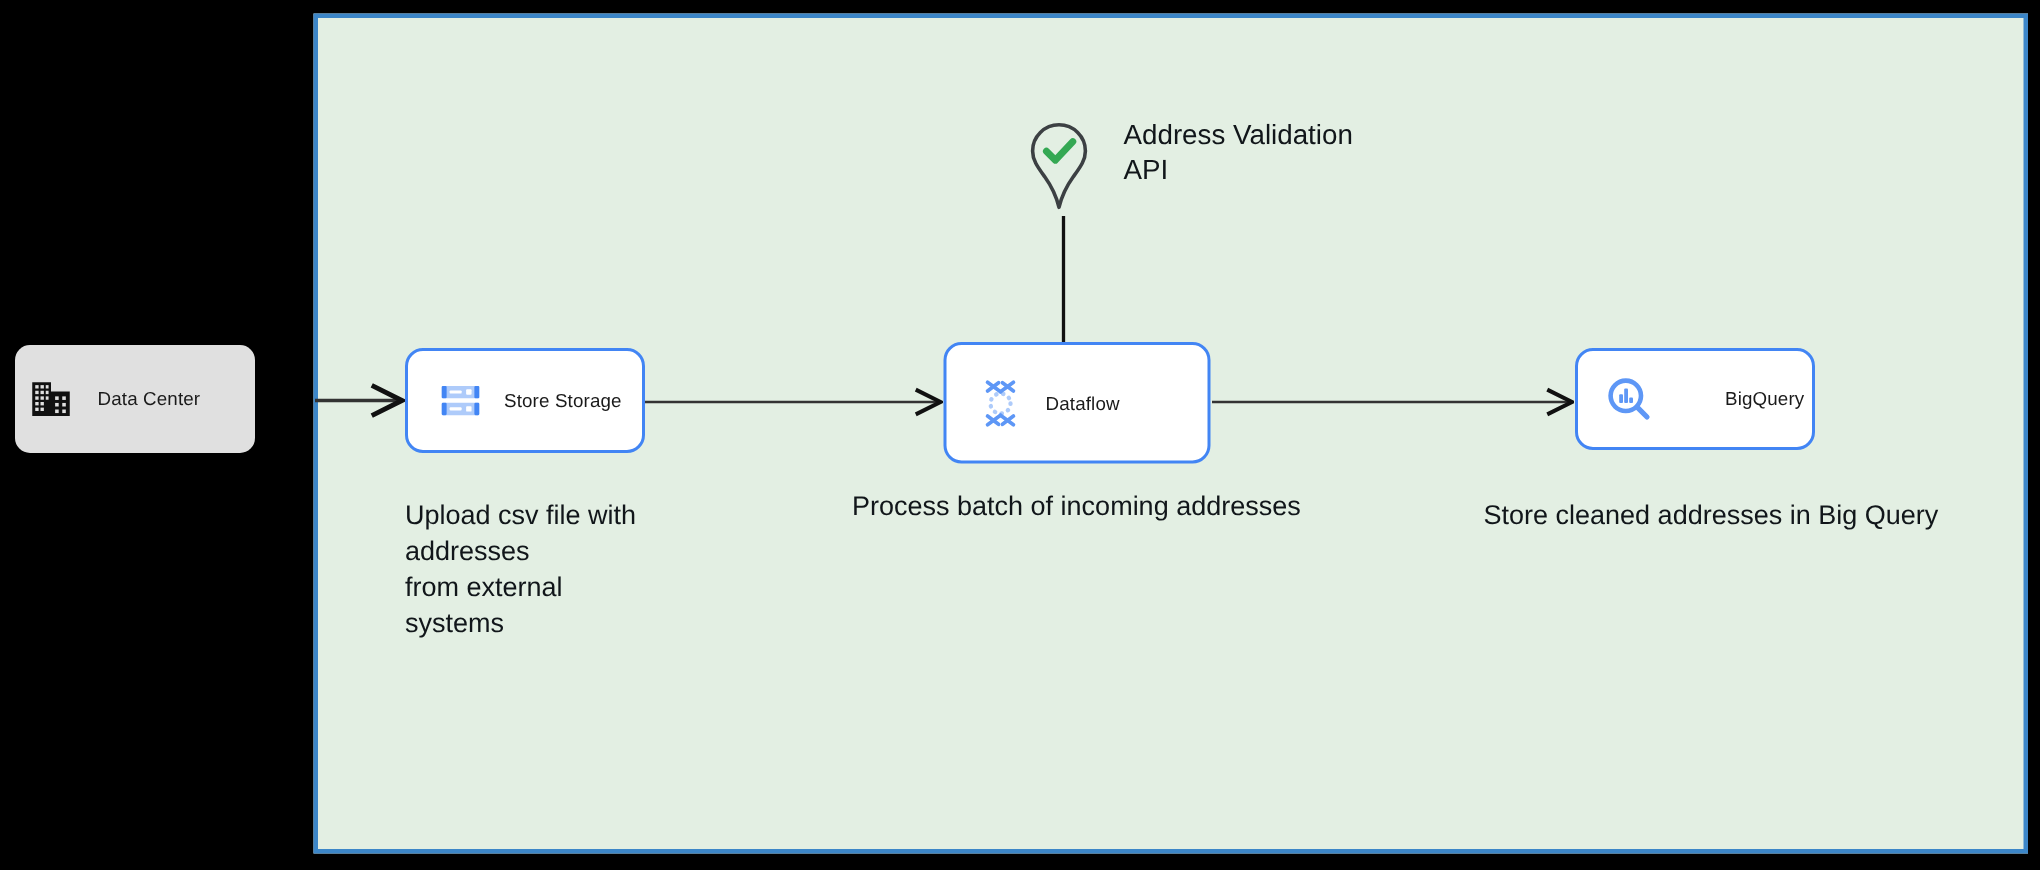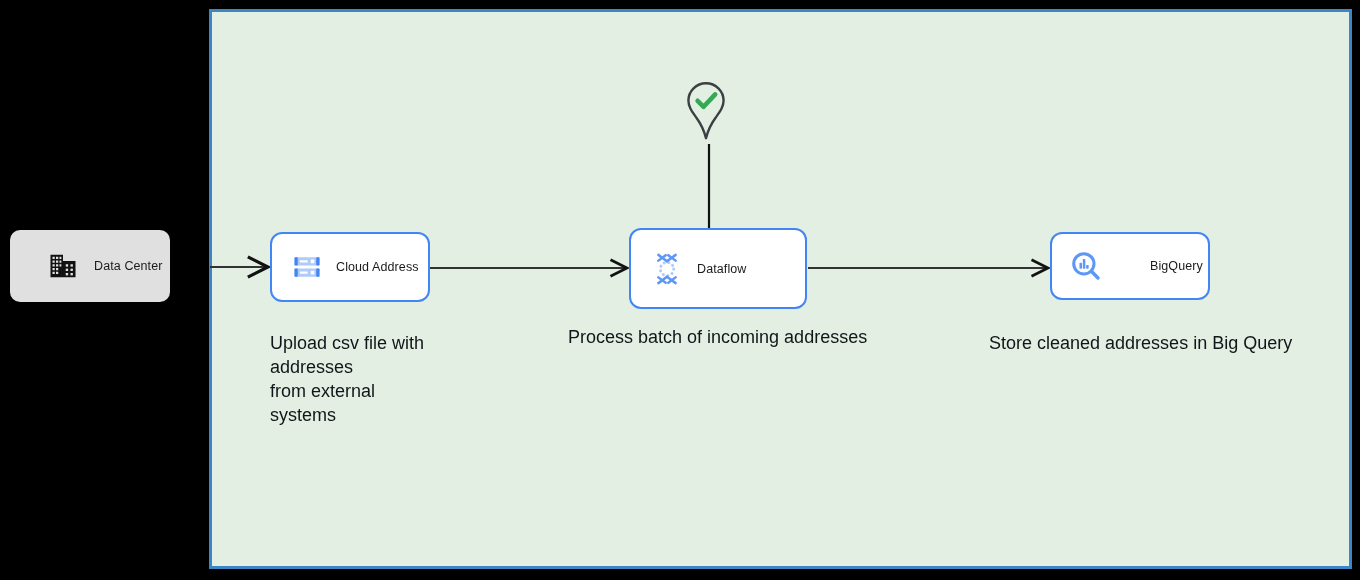--- a/index.html
+++ b/index.html
@@ -59,21 +59,21 @@
 
   
   #node-datacenter {
     left: 10px;
     top: 230px;
     width: 160px;
     height: 72px;
     background: #E0E0E0;
     border: none;
     border-radius: 10px;
-    padding-left: 38px;
+    padding-left: 9px;
   }
   #node-datacenter .node-label {
     margin-left: 16px;
   }
 
   #node-cloud-storage {
     left: 270px;
     top: 232px;
     width: 160px;
     height: 70px;
@@ -229,21 +229,21 @@
         </g>
         <g>
           <rect x="2" y="13.2" width="20" height="6.6" rx="0.6" fill="#AECBFA"></rect>
           <rect x="2" y="13.2" width="2.6" height="6.6" rx="0.6" fill="#4285F4"></rect>
           <rect x="19.4" y="13.2" width="2.6" height="6.6" rx="0.6" fill="#4285F4"></rect>
           <rect x="6.2" y="15.6" width="6.4" height="1.7" rx="0.5" fill="#FFFFFF"></rect>
           <rect x="15.0" y="15.0" width="2.9" height="2.9" rx="0.5" fill="#FFFFFF"></rect>
         </g>
       </svg>
     </span>
-    <span class="node-label">Cloud Address</span>
+    <span class="node-label">Store Storage</span>
   </div>
 
   <div class="node" id="node-dataflow">
     <span class="node-icon">
       <svg width="32" height="34" viewBox="0 0 24 26" xmlns="http://www.w3.org/2000/svg">
 
         <circle cx="12" cy="13" r="5.1" fill="none" stroke="#AECBFA" stroke-width="2.2" stroke-linecap="round" stroke-dasharray="0.2 3.4"></circle>
 
         <g fill="none" stroke="#5E97F6" stroke-width="1.9" stroke-linecap="round">
           <path d="M5.4 2.2 L12 7.0"></path>
@@ -280,20 +280,22 @@
 
   <div id="node-address-api">
     <span class="api-icon">
       <svg width="42" height="62" viewBox="0 0 42 62" xmlns="http://www.w3.org/2000/svg">
         <path d="M21 3.2 C11.3 3.2 3.4 11.0 3.4 20.6 C3.4 27.0 7.0 31.6 11.6 38.0
                  C15.5 43.4 19.0 50.0 21 58.2 C23.0 50.0 26.5 43.4 30.4 38.0
                  C35.0 31.6 38.6 27.0 38.6 20.6 C38.6 11.0 30.7 3.2 21 3.2 Z" fill="none" stroke="#3C4043" stroke-width="2.4" stroke-linejoin="round"></path>
         <path d="M12.6 20.8 L18.6 26.8 L30.2 14.4" fill="none" stroke="#34A853" stroke-width="4.6" stroke-linecap="round" stroke-linejoin="round"></path>
       </svg>
     </span>
+    <span class="api-label">Address Validation
+API</span>
   </div>
 
   <div class="caption" id="caption-upload">Upload csv file with
 addresses
 from external
 systems</div>
 
   <div class="caption" id="caption-process">Process batch of incoming addresses</div>
 
   <div class="caption" id="caption-store">Store cleaned addresses in Big Query</div>

